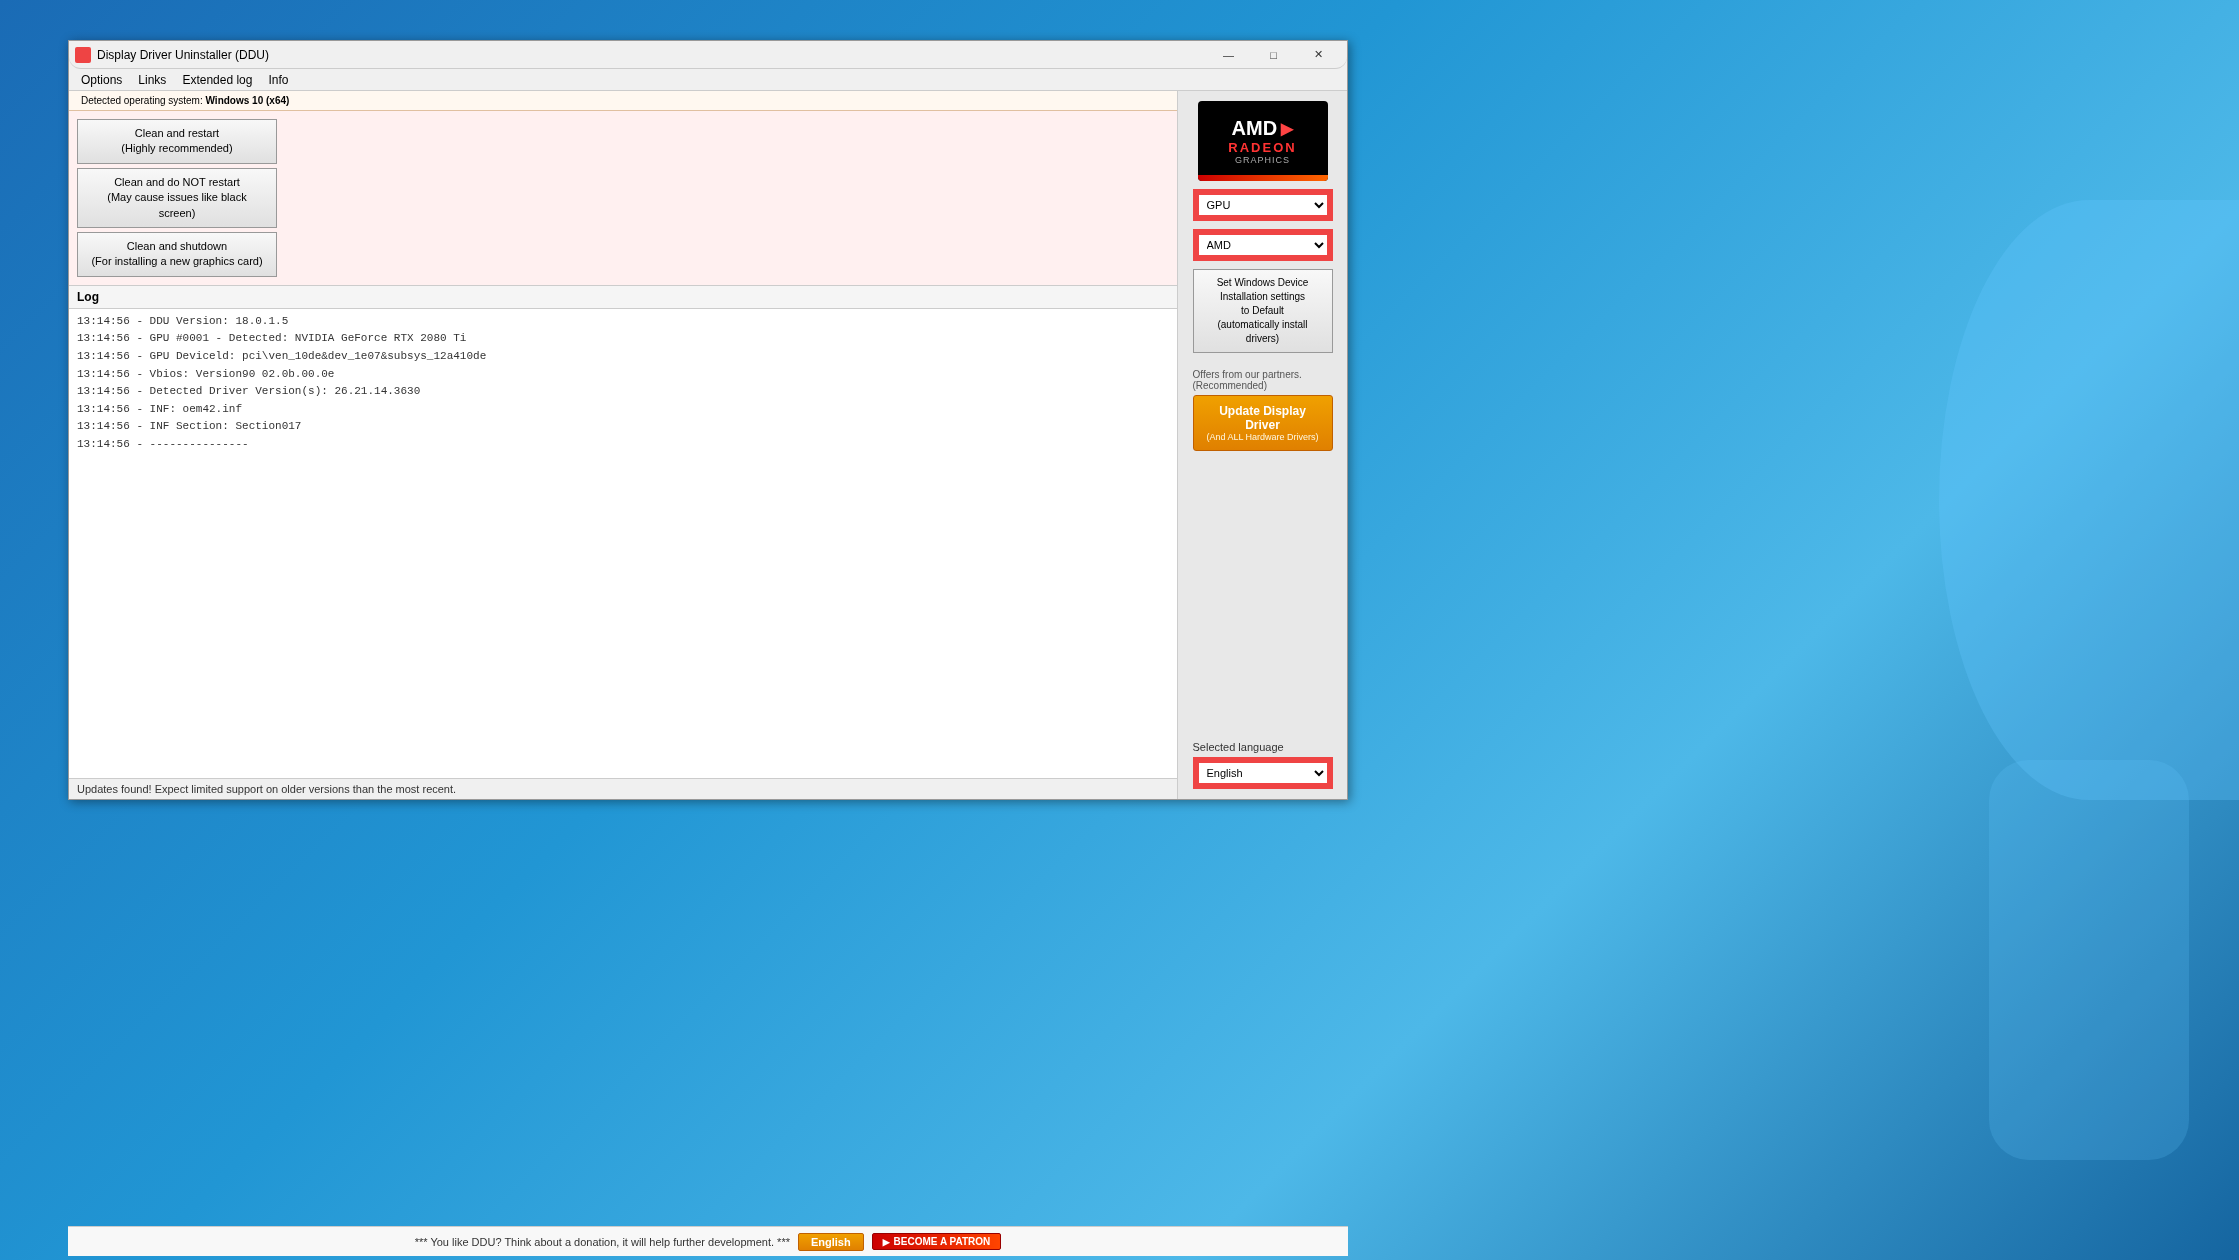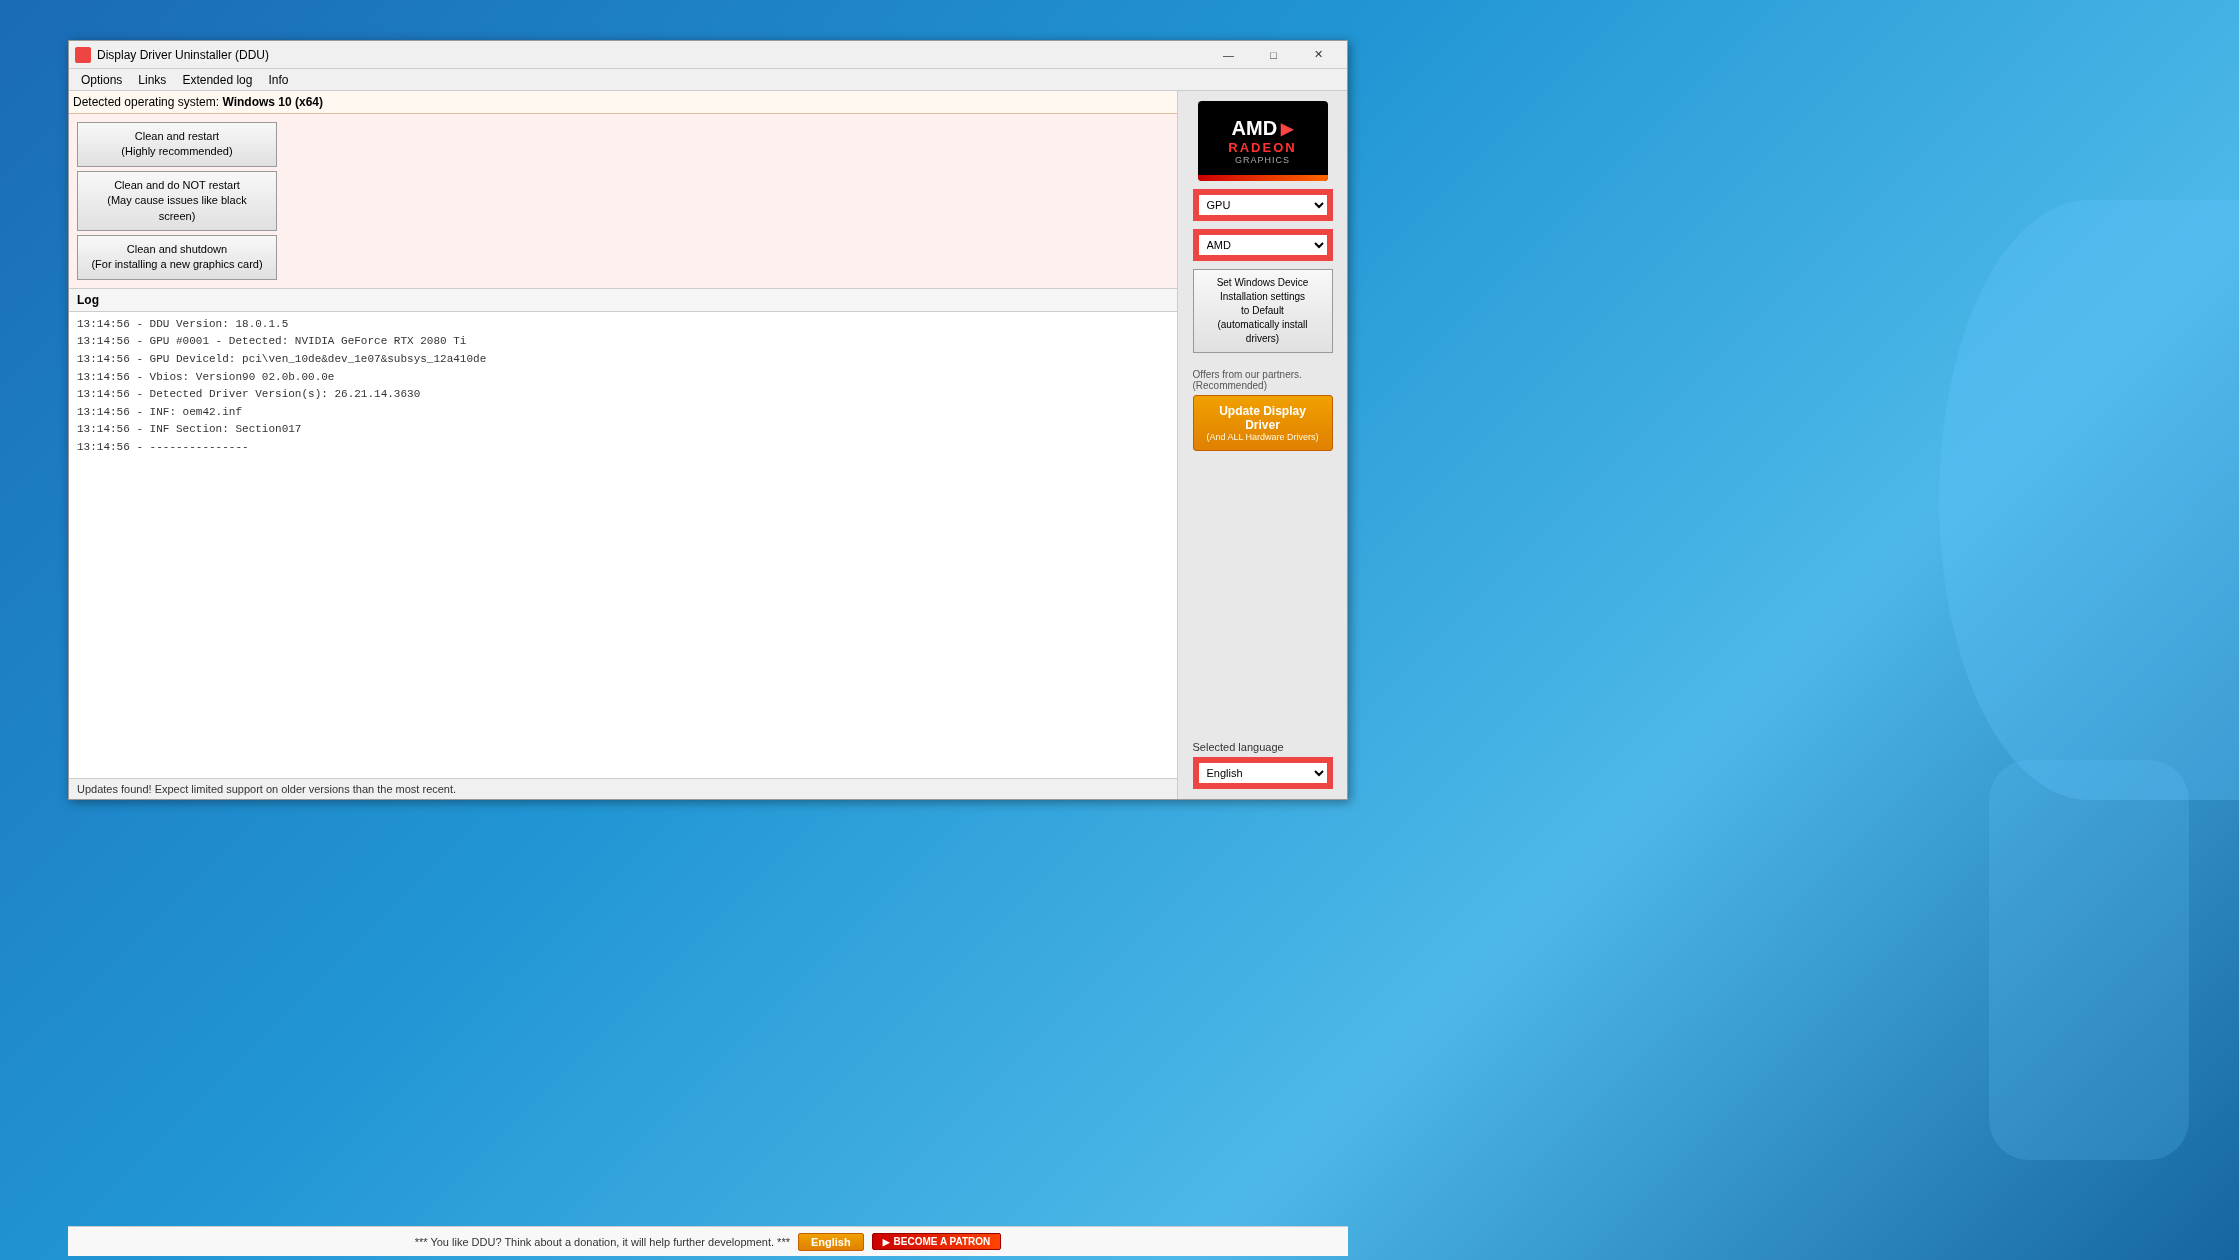--- a/index.html
+++ b/index.html
@@ -47,20 +47,21 @@
 
     
     .title-bar {
       background: #f0f0f0;
       height: 28px;
       display: flex;
       align-items: center;
       border-bottom: 1px solid #ccc;
       padding: 0 6px;
       user-select: none;
+      border-radius: 12px;
     }
     .title-bar-icon {
       width: 16px;
       height: 16px;
       margin-right: 6px;
       background: #e44;
       border-radius: 2px;
       flex-shrink: 0;
     }
     .title-bar-text {
@@ -111,22 +112,22 @@
     .main-panel {
       flex: 1;
       background: #fff;
       display: flex;
       flex-direction: column;
     }
 
     
     .os-info-bar {
       background: #fff8f0;
-      padding: 4px 4px;
-      font-size: 12px;
+      padding: 4px 12px;
+      font-size: 10px;
       border-bottom: 1px solid #e0c0a0;
     }
 
     
     .action-buttons {
       background: #fff0f0;
       padding: 8px 8px;
       display: flex;
       flex-direction: column;
       gap: 4px;

